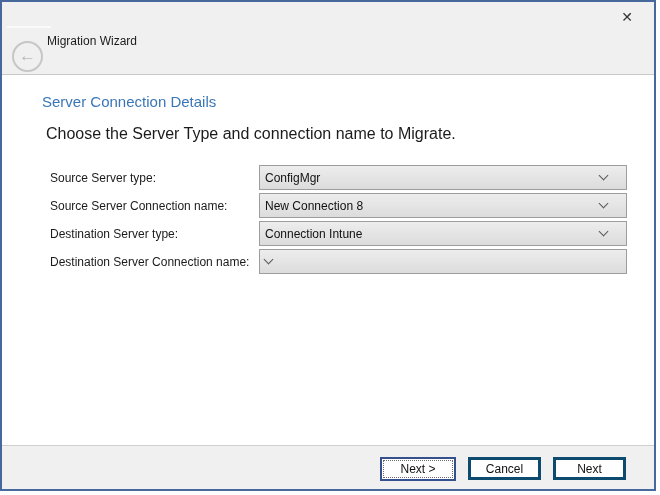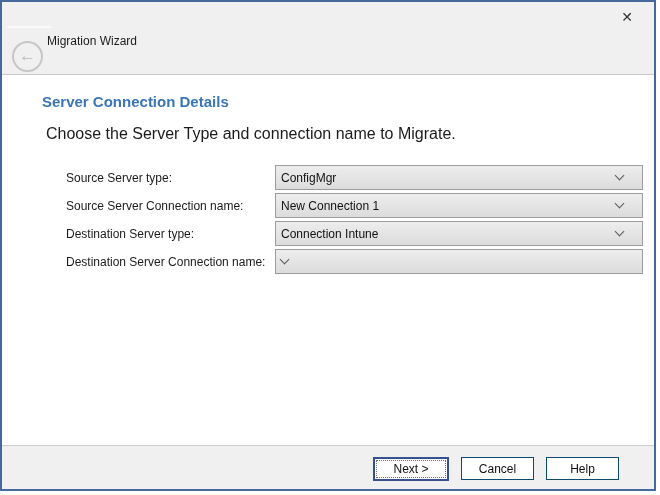--- a/index.html
+++ b/index.html
@@ -35,50 +35,50 @@
     border:2px solid #C6C6C6;border-radius:50%;background:transparent;
     color:#B9B9B9;display:flex;align-items:center;justify-content:center;
     font-size:17px;line-height:1;cursor:default;padding:0 0 2px 0;
   }
   .wizard-title{
     position:absolute;left:45px;top:32px;font-size:12px;color:#1B1B1B;
   }
   
   .content{position:relative;background:#FFFFFF;height:370px;}
   .page-title{
-    margin:18px 0 0 40px;font-size:15px;font-weight:700;color:var(--heading);
+    margin:18px 0 0 40px;font-size:15px;font-weight:400;color:var(--heading);
   }
   .page-desc{
     margin:15px 0 0 44px;font-size:16px;color:#1B1B1B;
   }
   .form{margin:24px 0 0 48px;}
-  .row{display:flex;align-items:center;height:21px;margin-bottom:7px;margin-left:16px;}
+  .row{display:flex;align-items:center;height:21px;margin-bottom:7px;}
   .row .lbl{width:209px;font-size:12px;color:#1B1B1B;flex:none;}
   .combo{
     width:368px;height:25px;flex:none;
     border:1px solid #9D9D9D;
     background:linear-gradient(#EDEDED,#DCDCDC);
     display:flex;align-items:center;justify-content:space-between;
     padding:0 19px 0 5px;cursor:default;
   }
   .combo .val{font-size:12px;color:#111;}
   .chev{
     width:7px;height:7px;flex:none;margin-top:-4px;
     border-right:1px solid #5A5A5A;border-bottom:1px solid #5A5A5A;
     transform:rotate(45deg);
   }
   
   .footer{
     position:absolute;left:0;right:0;bottom:0;height:44px;
     background:var(--bar-bg);border-top:1px solid #CFCFCF;
     display:flex;align-items:flex-start;justify-content:flex-end;
-    gap:12px;padding:11px 35px 0 0;
+    gap:12px;padding:11px 28px 0 0;
   }
   .btn{
-    height:23px;width:73px;background:#FFFFFF;border:1px solid #0c4a6e;
+    height:23px;width:73px;background:#FFFFFF;border:3px solid #0c4a6e;
     font-family:"Liberation Sans", sans-serif;font-size:12px;color:#111;
     cursor:pointer;padding:0;
   }
   .btn.default{
     height:24px;width:76px;border:2px solid var(--default-btn-border);
     outline:1px dotted #6E6E6E;outline-offset:-4px;
   }
 </style>
 </head>
 <body>
@@ -106,21 +106,21 @@
         <span class="lbl">Source Server type:</span>
         <div class="combo">
           <span class="val">ConfigMgr</span>
           <span class="chev"></span>
         </div>
       </div>
 
       <div class="row">
         <span class="lbl">Source Server Connection name:</span>
         <div class="combo">
-          <span class="val">New Connection 1</span>
+          <span class="val">New Connection 8</span>
           <span class="chev"></span>
         </div>
       </div>
 
       <div class="row">
         <span class="lbl">Destination Server type:</span>
         <div class="combo">
           <span class="val">Connection Intune</span>
           <span class="chev"></span>
         </div>
@@ -132,16 +132,16 @@
           <span class="chev"></span>
         </div>
       </div>
 
     </div>
   </div>
 
   <div class="footer">
     <button class="btn default">Next &gt;</button>
     <button class="btn">Cancel</button>
-    <button class="btn">Help</button>
+    <button class="btn">Next</button>
   </div>
 
 </div>
 
 </body></html>

